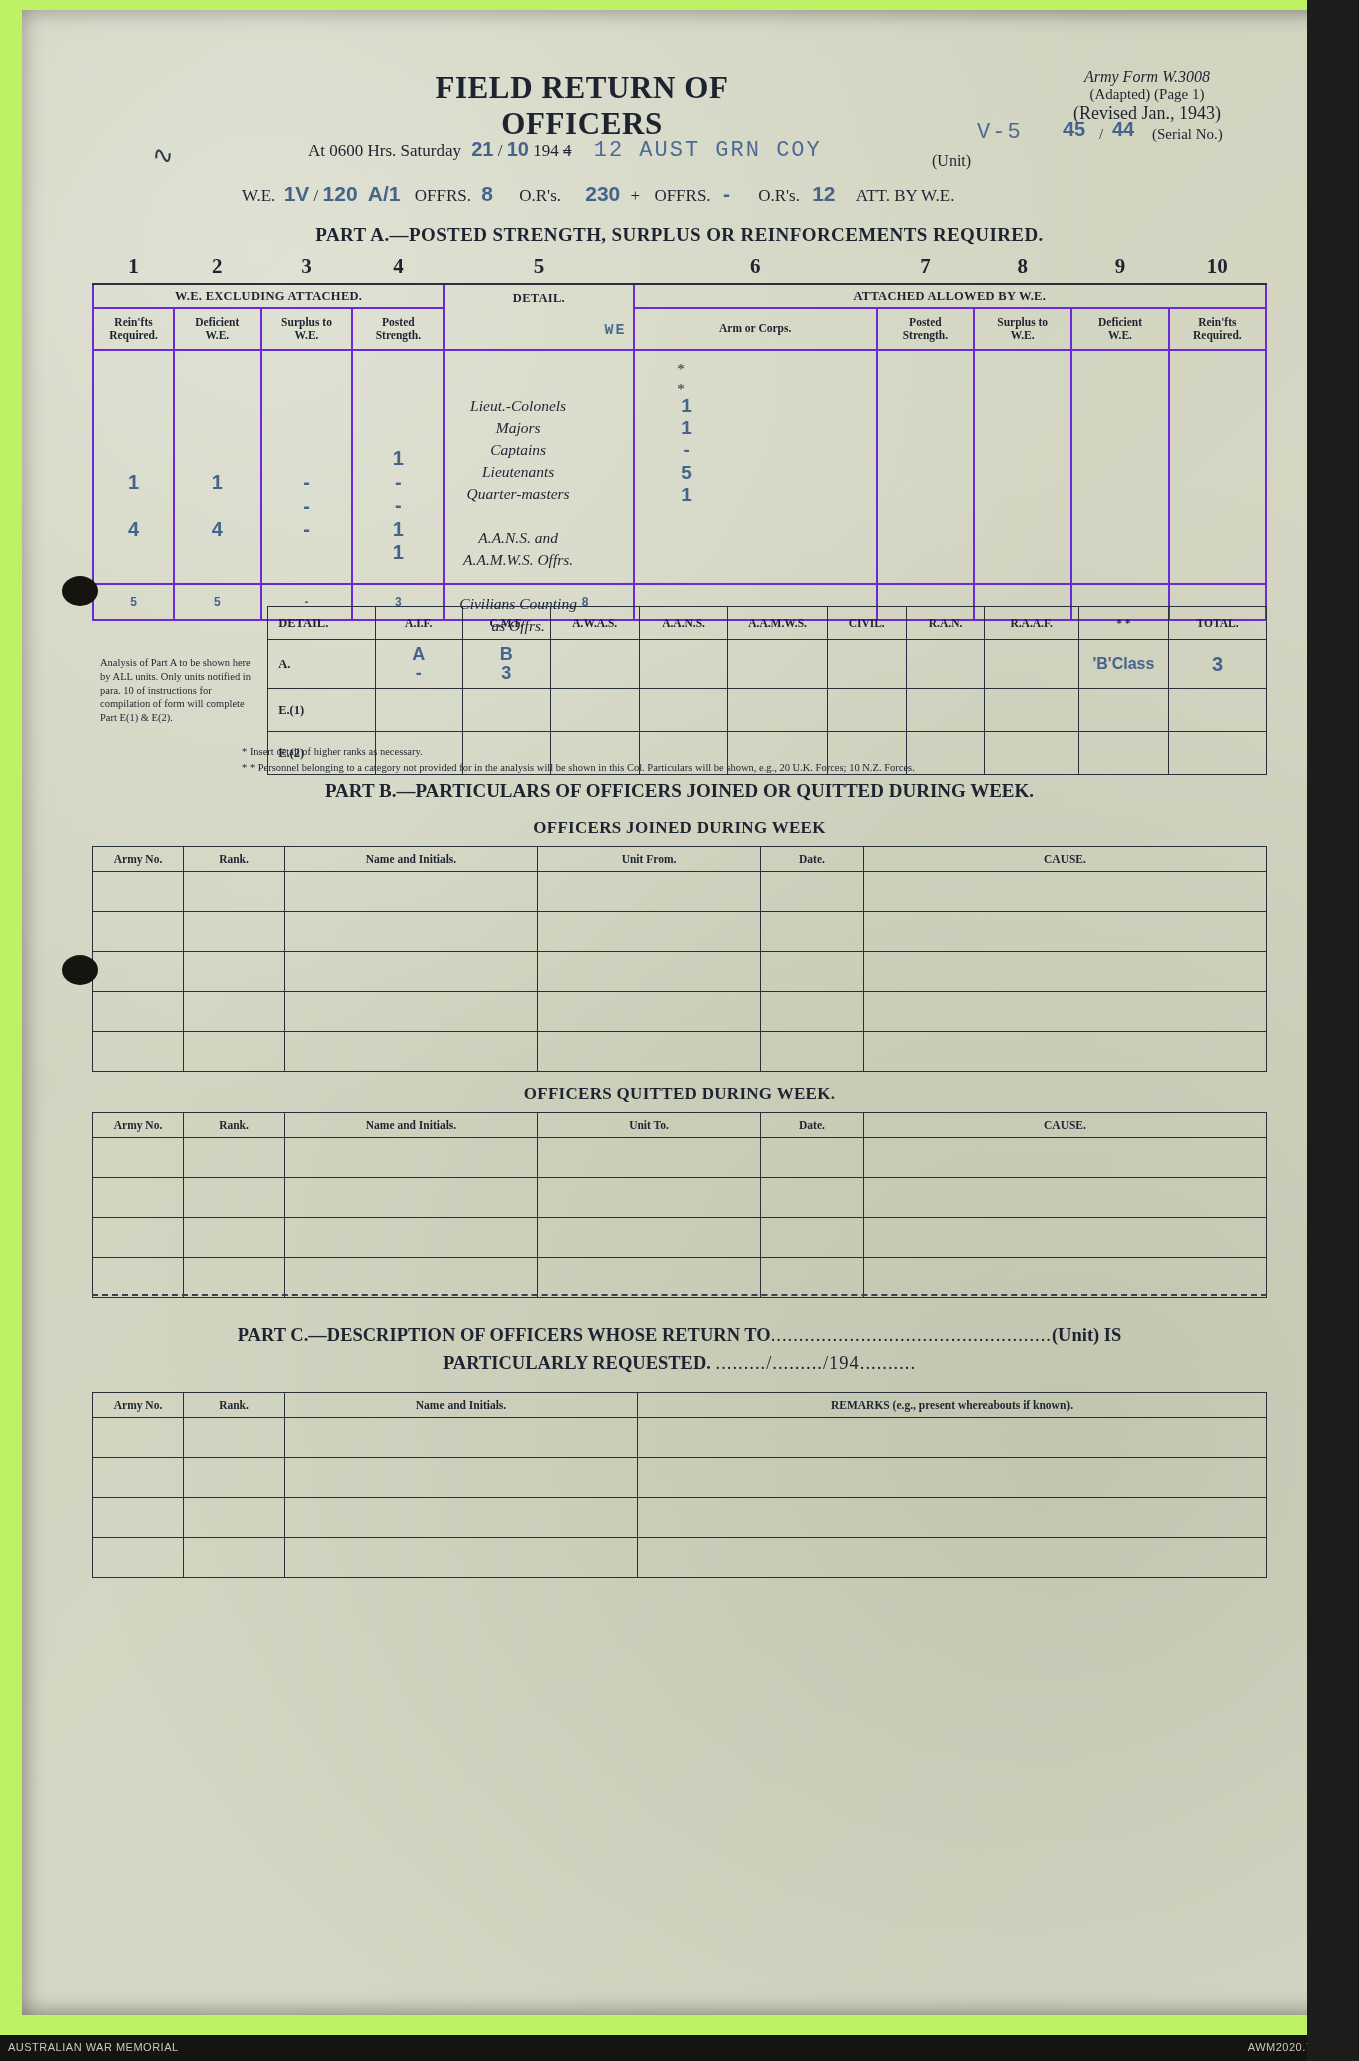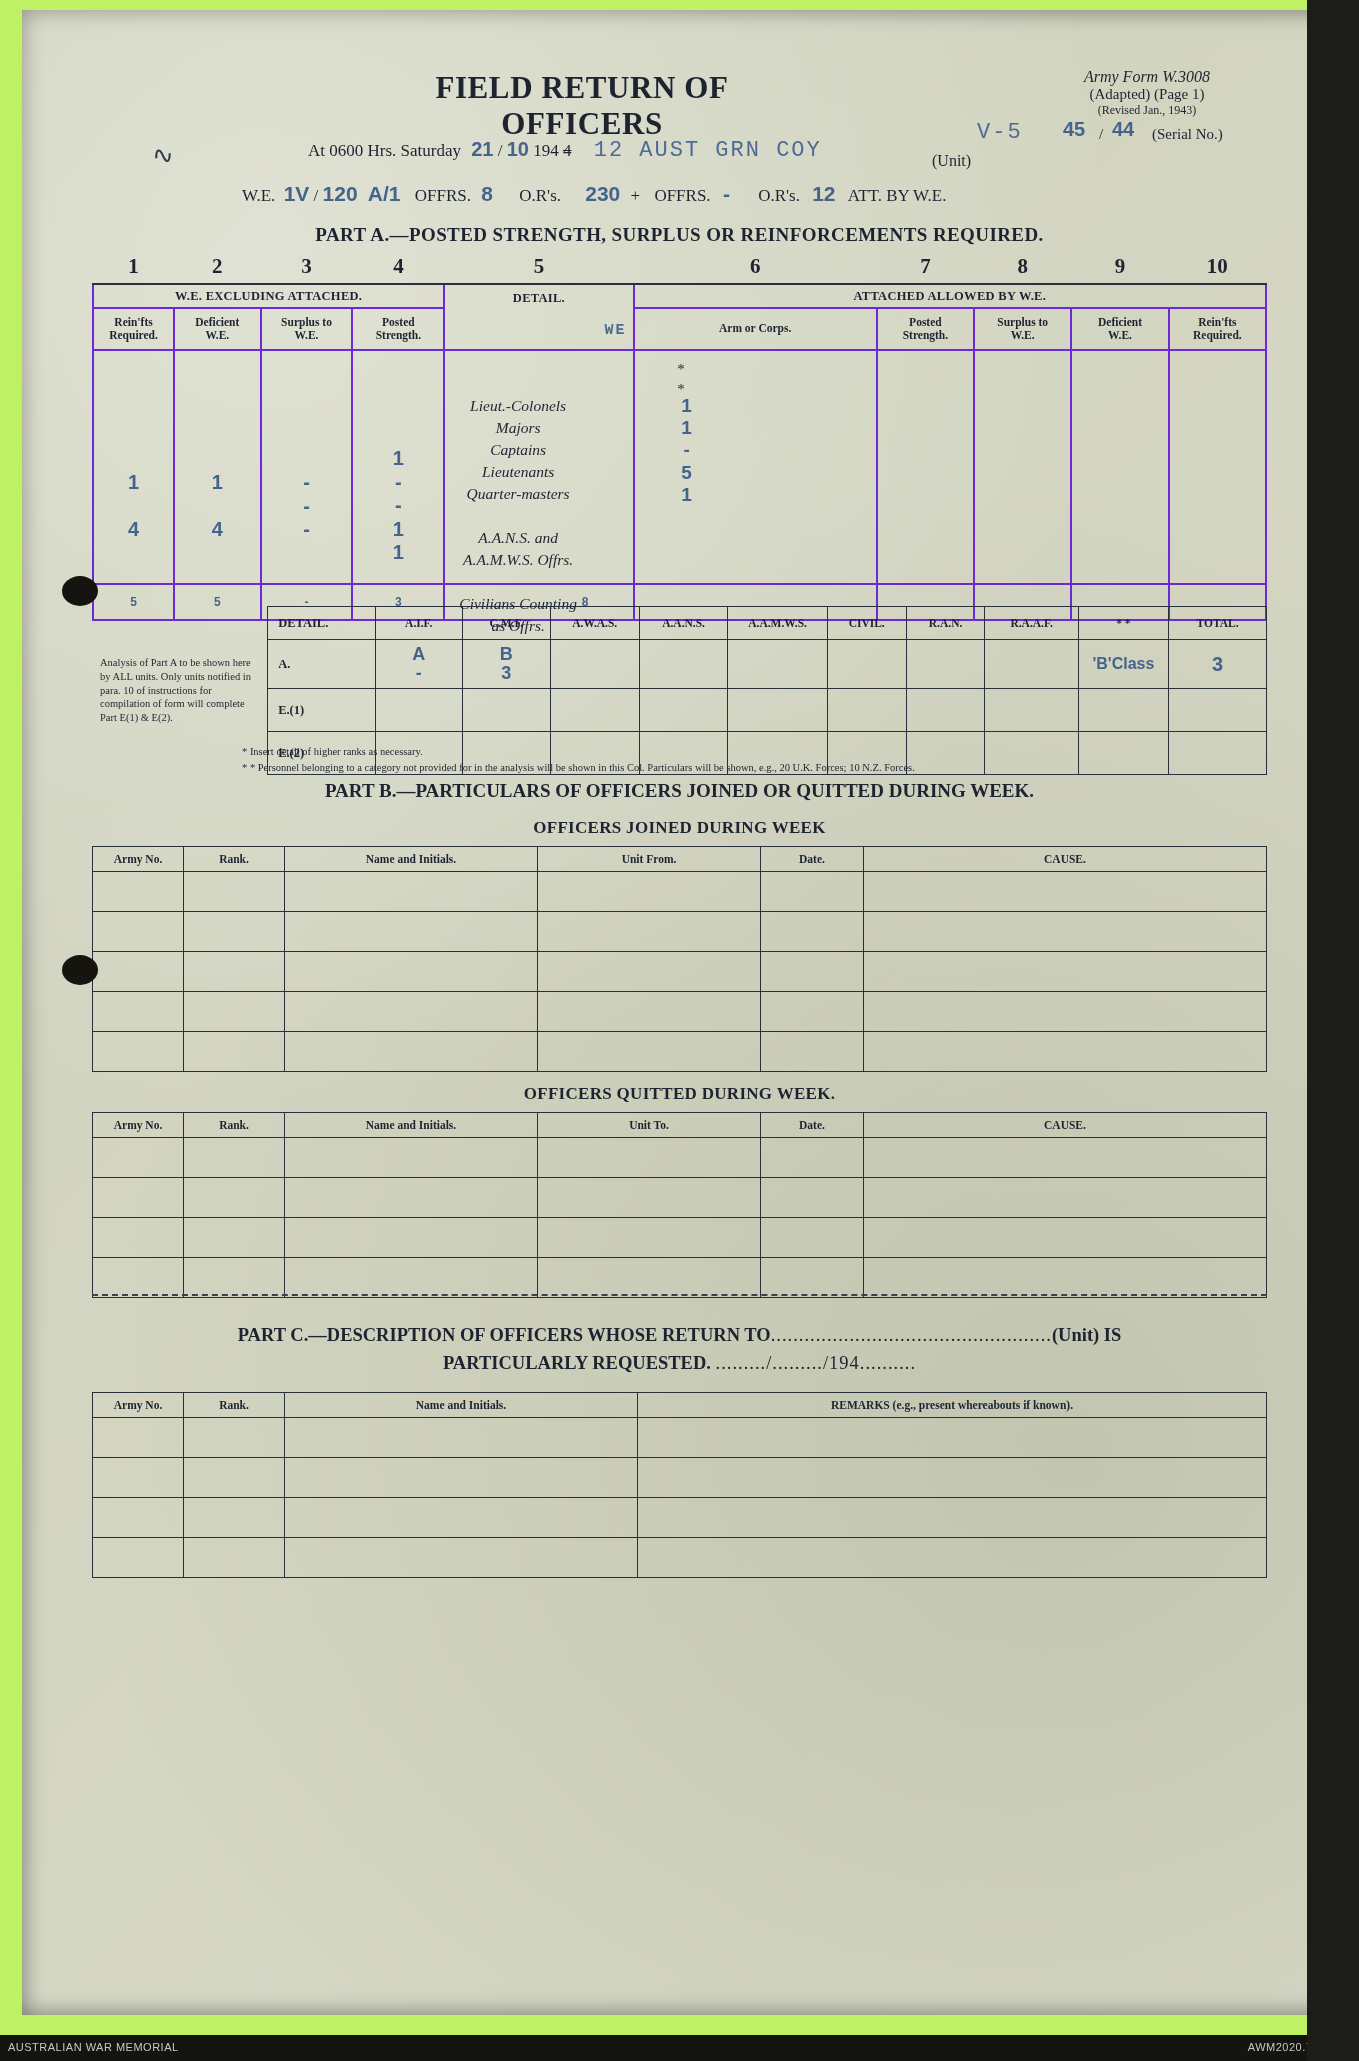--- a/index.html
+++ b/index.html
@@ -17,21 +17,21 @@
   .doc{position:absolute;left:50px;top:22px;width:1215px;height:1950px;color:#1d2430;}
   .hand{font-family:"Liberation Sans", sans-serif;color:#44648c;font-weight:bold;}
   .hand-lg{font-size:21px;}
   .stamp{font-family:"Liberation Mono", monospace;color:#4d6c93;letter-spacing:2px;font-size:22px;}
 
   
   .mainTitle{position:absolute;left:300px;top:38px;width:420px;font-size:31px;font-weight:bold;text-align:center;letter-spacing:.6px;}
   .armyForm{position:absolute;left:930px;top:36px;width:290px;text-align:center;font-size:16px;}
   .armyForm .l1{font-style:italic;}
   .armyForm .l2{font-size:15px;}
-  .armyForm .l3{font-size:12px;}
+  .armyForm .l3{font-size:18px;}
   .serialRow{position:absolute;left:905px;top:92px;width:330px;font-size:15px;}
   .serialRow .stamp{position:absolute;left:0;top:-4px;}
   .serialRow .n1{position:absolute;left:86px;top:-6px;font-size:20px;}
   .serialRow .sl1{position:absolute;left:122px;top:2px;}
   .serialRow .n2{position:absolute;left:135px;top:-6px;font-size:20px;}
   .serialRow .txt{position:absolute;left:175px;top:2px;}
 
   .lineA{position:absolute;left:236px;top:106px;font-size:17px;}
   .lineA .hand{font-size:20px;}
   .unitLbl{position:absolute;left:860px;top:120px;font-size:16px;}
@@ -127,21 +127,21 @@
         <span class="hand hand-lg" style="margin-left:6px">A/1</span>
         <span style="margin-left:10px">OFFRS.</span>
         <span class="hand hand-lg" style="margin-left:6px">8</span>
         <span style="margin-left:22px">O.R's.</span>
         <span class="hand hand-lg" style="margin-left:20px">230</span>
         <span style="margin-left:6px">+</span>
         <span style="margin-left:10px">OFFRS.</span>
         <span class="hand hand-lg" style="margin-left:8px">-</span>
         <span style="margin-left:24px">O.R's.</span>
         <span class="hand hand-lg" style="margin-left:8px">12</span>
-        <span style="margin-left:8px">ATT. BY W.E.</span>
+        <span style="margin-left:16px">ATT. BY W.E.</span>
       </div>
 
       <div class="partA">PART A.—POSTED STRENGTH, SURPLUS OR REINFORCEMENTS REQUIRED.</div>
 
       <table class="tbl">
         <tbody>
             <tr class="numRow">
           <td style="width:75px">1</td>
           <td style="width:80px">2</td>
           <td style="width:85px">3</td>

